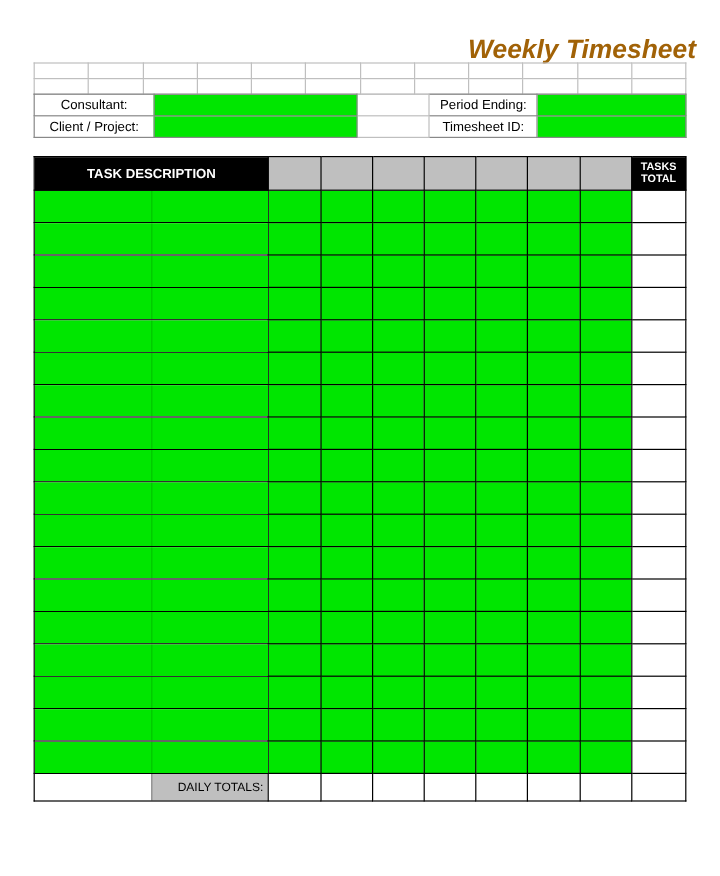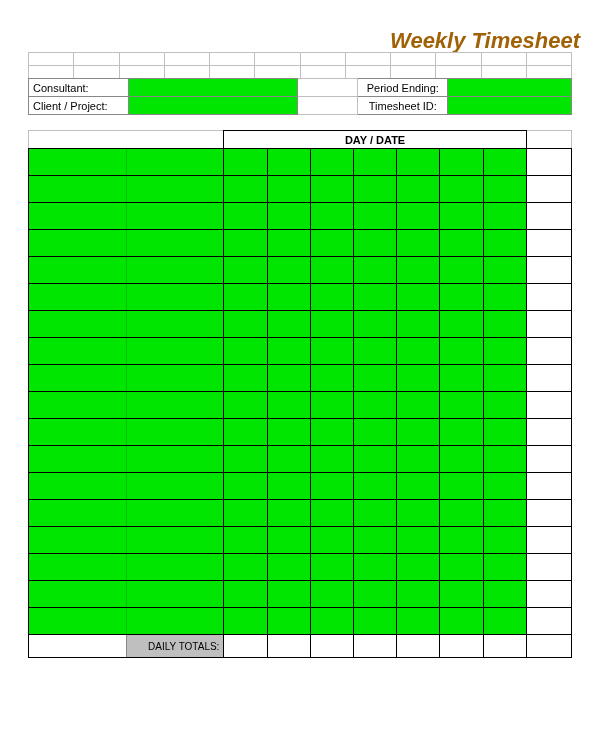--- a/index.html
+++ b/index.html
@@ -48,21 +48,21 @@
     border-collapse: collapse;
     font-size: 11px;
   }
   .meta td {
     border: 1px solid #888;
     height: 18px;
     padding: 0 4px;
     vertical-align: middle;
   }
   .meta .lbl {
-    text-align: left;
+    text-align: center;
     width: 100px;
     background: #fff;
     font-size: 11px;
   }
   .meta .green {
     background: #00e600;
   }
   .meta .spacer {
     border-top: 1px solid #bfbfbf;
     border-bottom: 1px solid #bfbfbf;
@@ -225,24 +225,30 @@
       <td class="green"></td>
       <td class="spacer"></td>
       <td class="lbl2">Timesheet ID:</td>
       <td class="green"></td>
     </tr>
   </tbody>
     </table>
 
   <table class="sheet">
     <tbody>
-        <tr class="daydate-row">
-      <td class="left-empty" style="width:190px"></td>
-      <td class="daydate" colspan="7">DAY / DATE</td>
-      <td class="right-empty" style="width:44px"></td>
+    <tr class="hdr-row">
+      <td class="task-desc">TASK DESCRIPTION</td>
+      <td class="daycol"></td>
+      <td class="daycol"></td>
+      <td class="daycol"></td>
+      <td class="daycol"></td>
+      <td class="daycol"></td>
+      <td class="daycol"></td>
+      <td class="daycol"></td>
+      <td class="tasks-total">TASKS TOTAL</td>
     </tr>
 
     <tr class="data-row">
           <td class="desc"></td>
           <td class="day"></td>
           <td class="day"></td>
           <td class="day"></td>
           <td class="day"></td>
           <td class="day"></td>
           <td class="day"></td>

